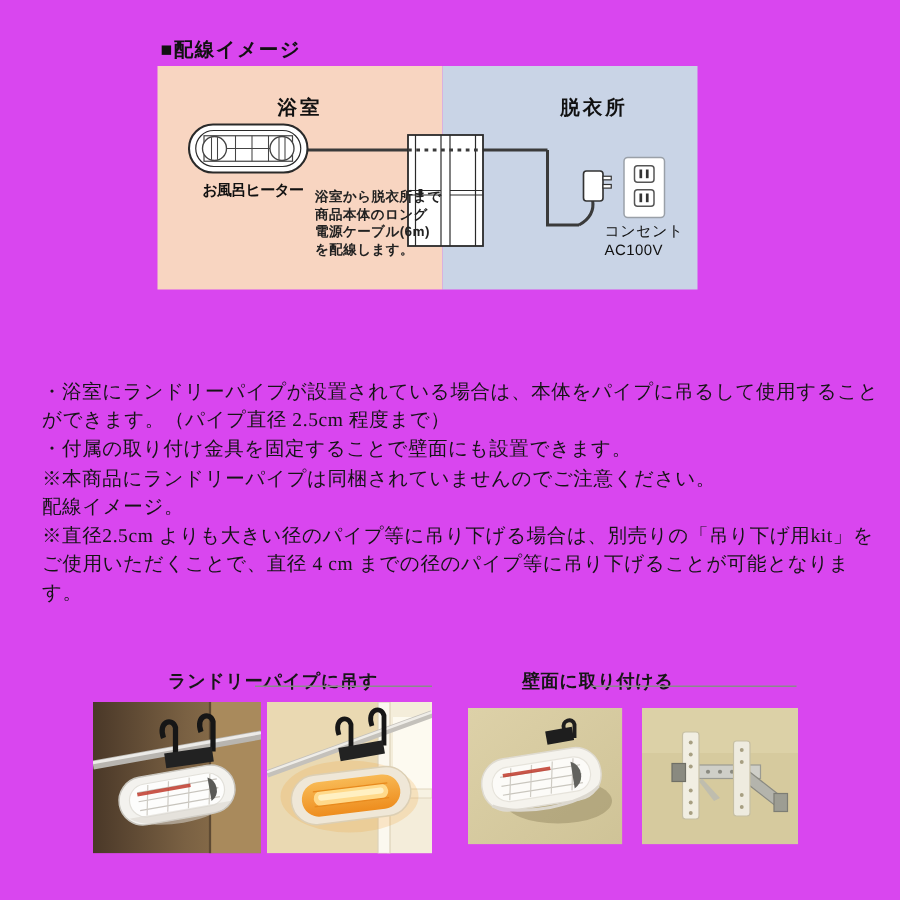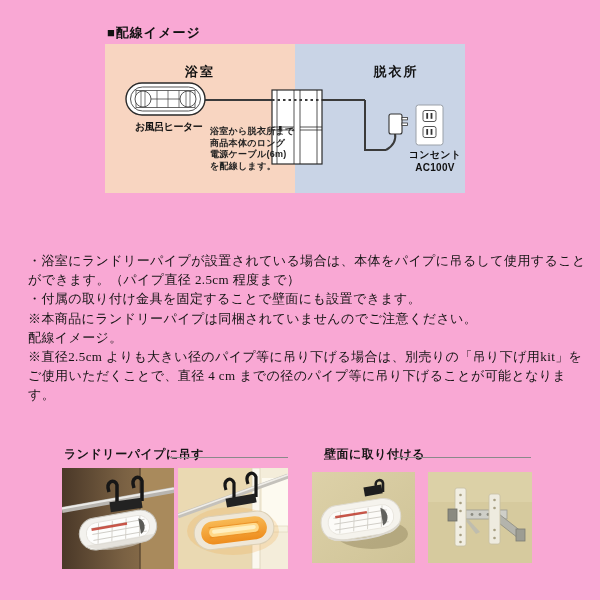--- a/index.html
+++ b/index.html
@@ -1,49 +1,49 @@
 <!DOCTYPE html>
 <html><head>
 <meta charset="utf-8">
 <style>
   * { margin:0; padding:0; box-sizing:border-box; }
   html,body { width:600px; height:600px; background:#ffffff; overflow:hidden;
               font-family:"Liberation Sans", sans-serif; }
   .abs { position:absolute; }
-  #page { position:relative; width:600px; height:600px; background:#f9a8d4; }
+  #page { position:relative; width:600px; height:600px; background:#d946ef; }
 
   
   #wiring-heading { left:107px; top:24px; font-size:13px; font-weight:bold; color:#111;
                     letter-spacing:1px; }
   #diagram { left:105px; top:44px; width:360px; height:149px; }
   .region { position:absolute; top:0; height:149px; }
   #region-bath { left:0; width:190px; }
   #region-dress { left:190px; width:170px; }
   .region-label { position:absolute; top:19px; width:100%; text-align:center;
                   font-size:13px; font-weight:bold; color:#111; letter-spacing:2px; }
   #diagram-svg { position:absolute; left:0; top:0; }
   #heater-label { left:30px; top:76px; width:70px; font-size:10px; font-weight:bold;
                   color:#111; letter-spacing:-0.5px; white-space:nowrap; }
   #cable-note { left:105px; top:82px; font-size:9px; font-weight:bold; color:#222;
                 line-height:11.5px; letter-spacing:0.3px; }
-  #outlet-label { left:298px; top:105px; width:64px; text-align:center; font-size:10px;
-                  font-weight:bold; color:#111; line-height:12.5px; letter-spacing:0.3px; }
+  #outlet-label { left:298px; top:105px; width:64px; text-align:left; font-size:10px;
+                  font-weight:normal; color:#111; line-height:12.5px; letter-spacing:0.3px; }
 
   
   #inst-heading { left:35px; top:222px; font-size:17px; font-weight:bold; color:#111;
                   font-family:"Liberation Serif", serif; letter-spacing:2px; }
   #inst-body { left:28px; top:251px; width:560px; font-family:"Liberation Serif", serif;
                font-size:13px; font-weight:normal; color:#151515; }
   #inst-body .line { line-height:19.2px; white-space:nowrap; letter-spacing:0.4px; }
 
   
   .gal-label { position:absolute; top:446px; font-size:12px; font-weight:bold; color:#161616;
-               letter-spacing:0.5px; }
+               letter-spacing:0.5px;margin-left:48px; }
   #hang-label { left:64px; }
-  #wall-label { left:324px;font-family:Liberation Serif, serif; }
+  #wall-label { left:300px;font-family:Liberation Serif, serif; }
   .gal-rule { position:absolute; top:457px; height:0; border-top:1px solid #8a8a8a; }
   #hang-rule { left:170px; width:118px; }
   #wall-rule { left:394px; width:137px; }
   .photo { position:absolute; overflow:hidden; }
   #photo1 { left:62px;  top:468px; width:112px; height:101px; }
   #photo2 { left:178px; top:468px; width:110px; height:101px; }
   #photo3 { left:312px; top:472px; width:103px; height:91px; }
   #photo4 { left:428px; top:472px; width:104px; height:91px; }
 </style>
 </head>

